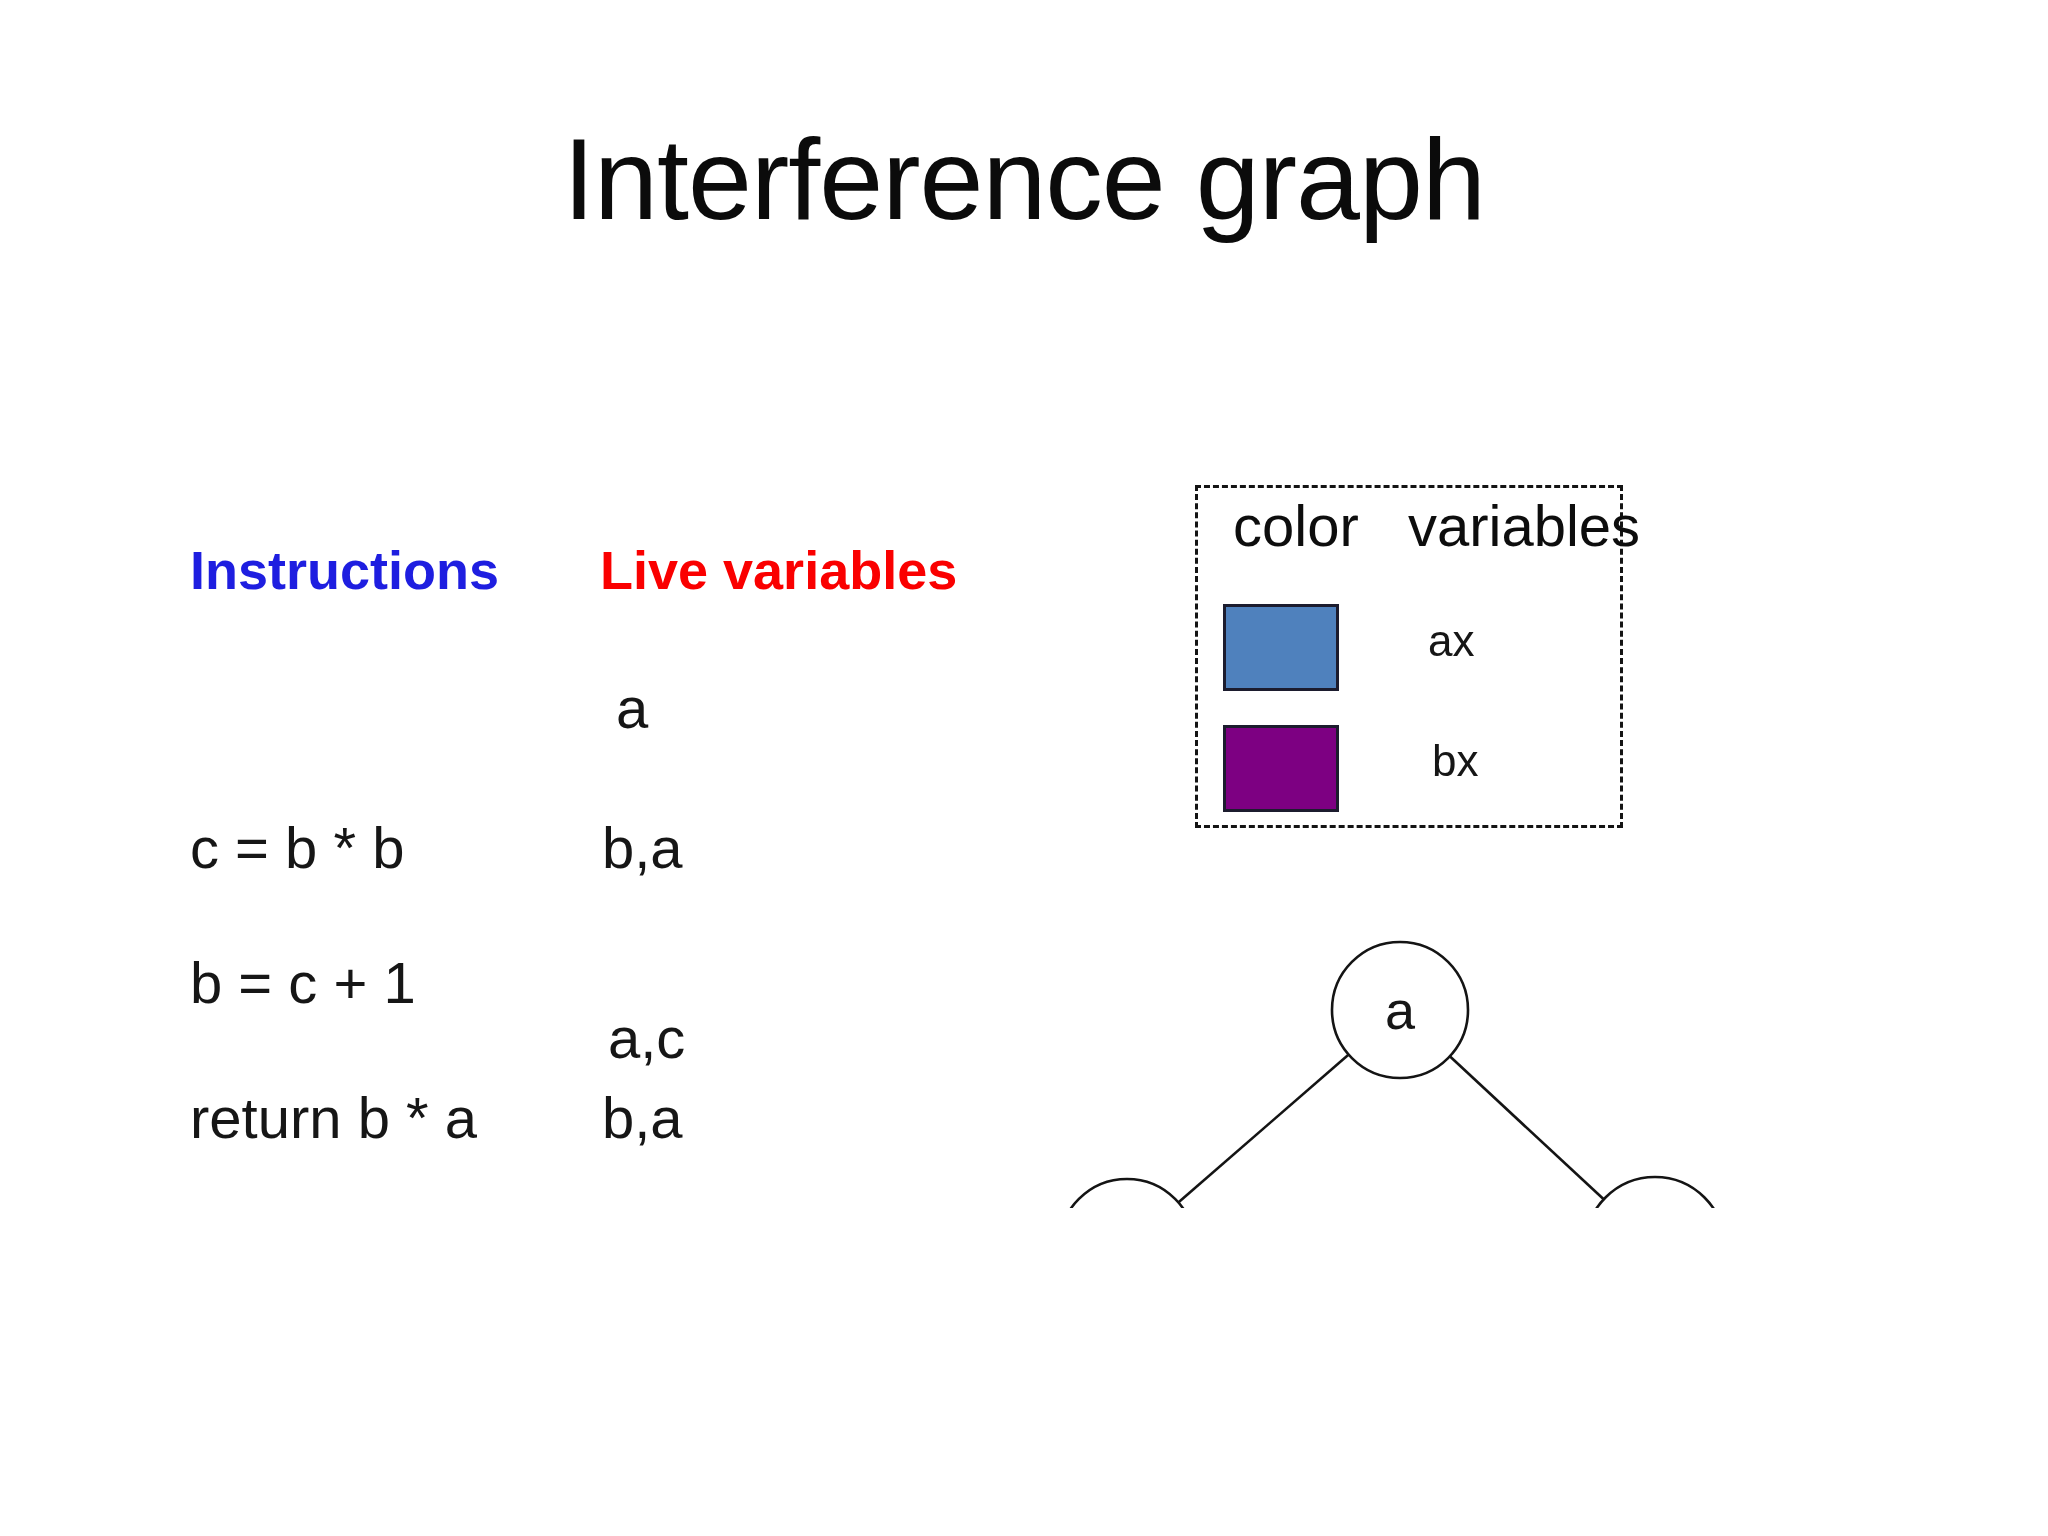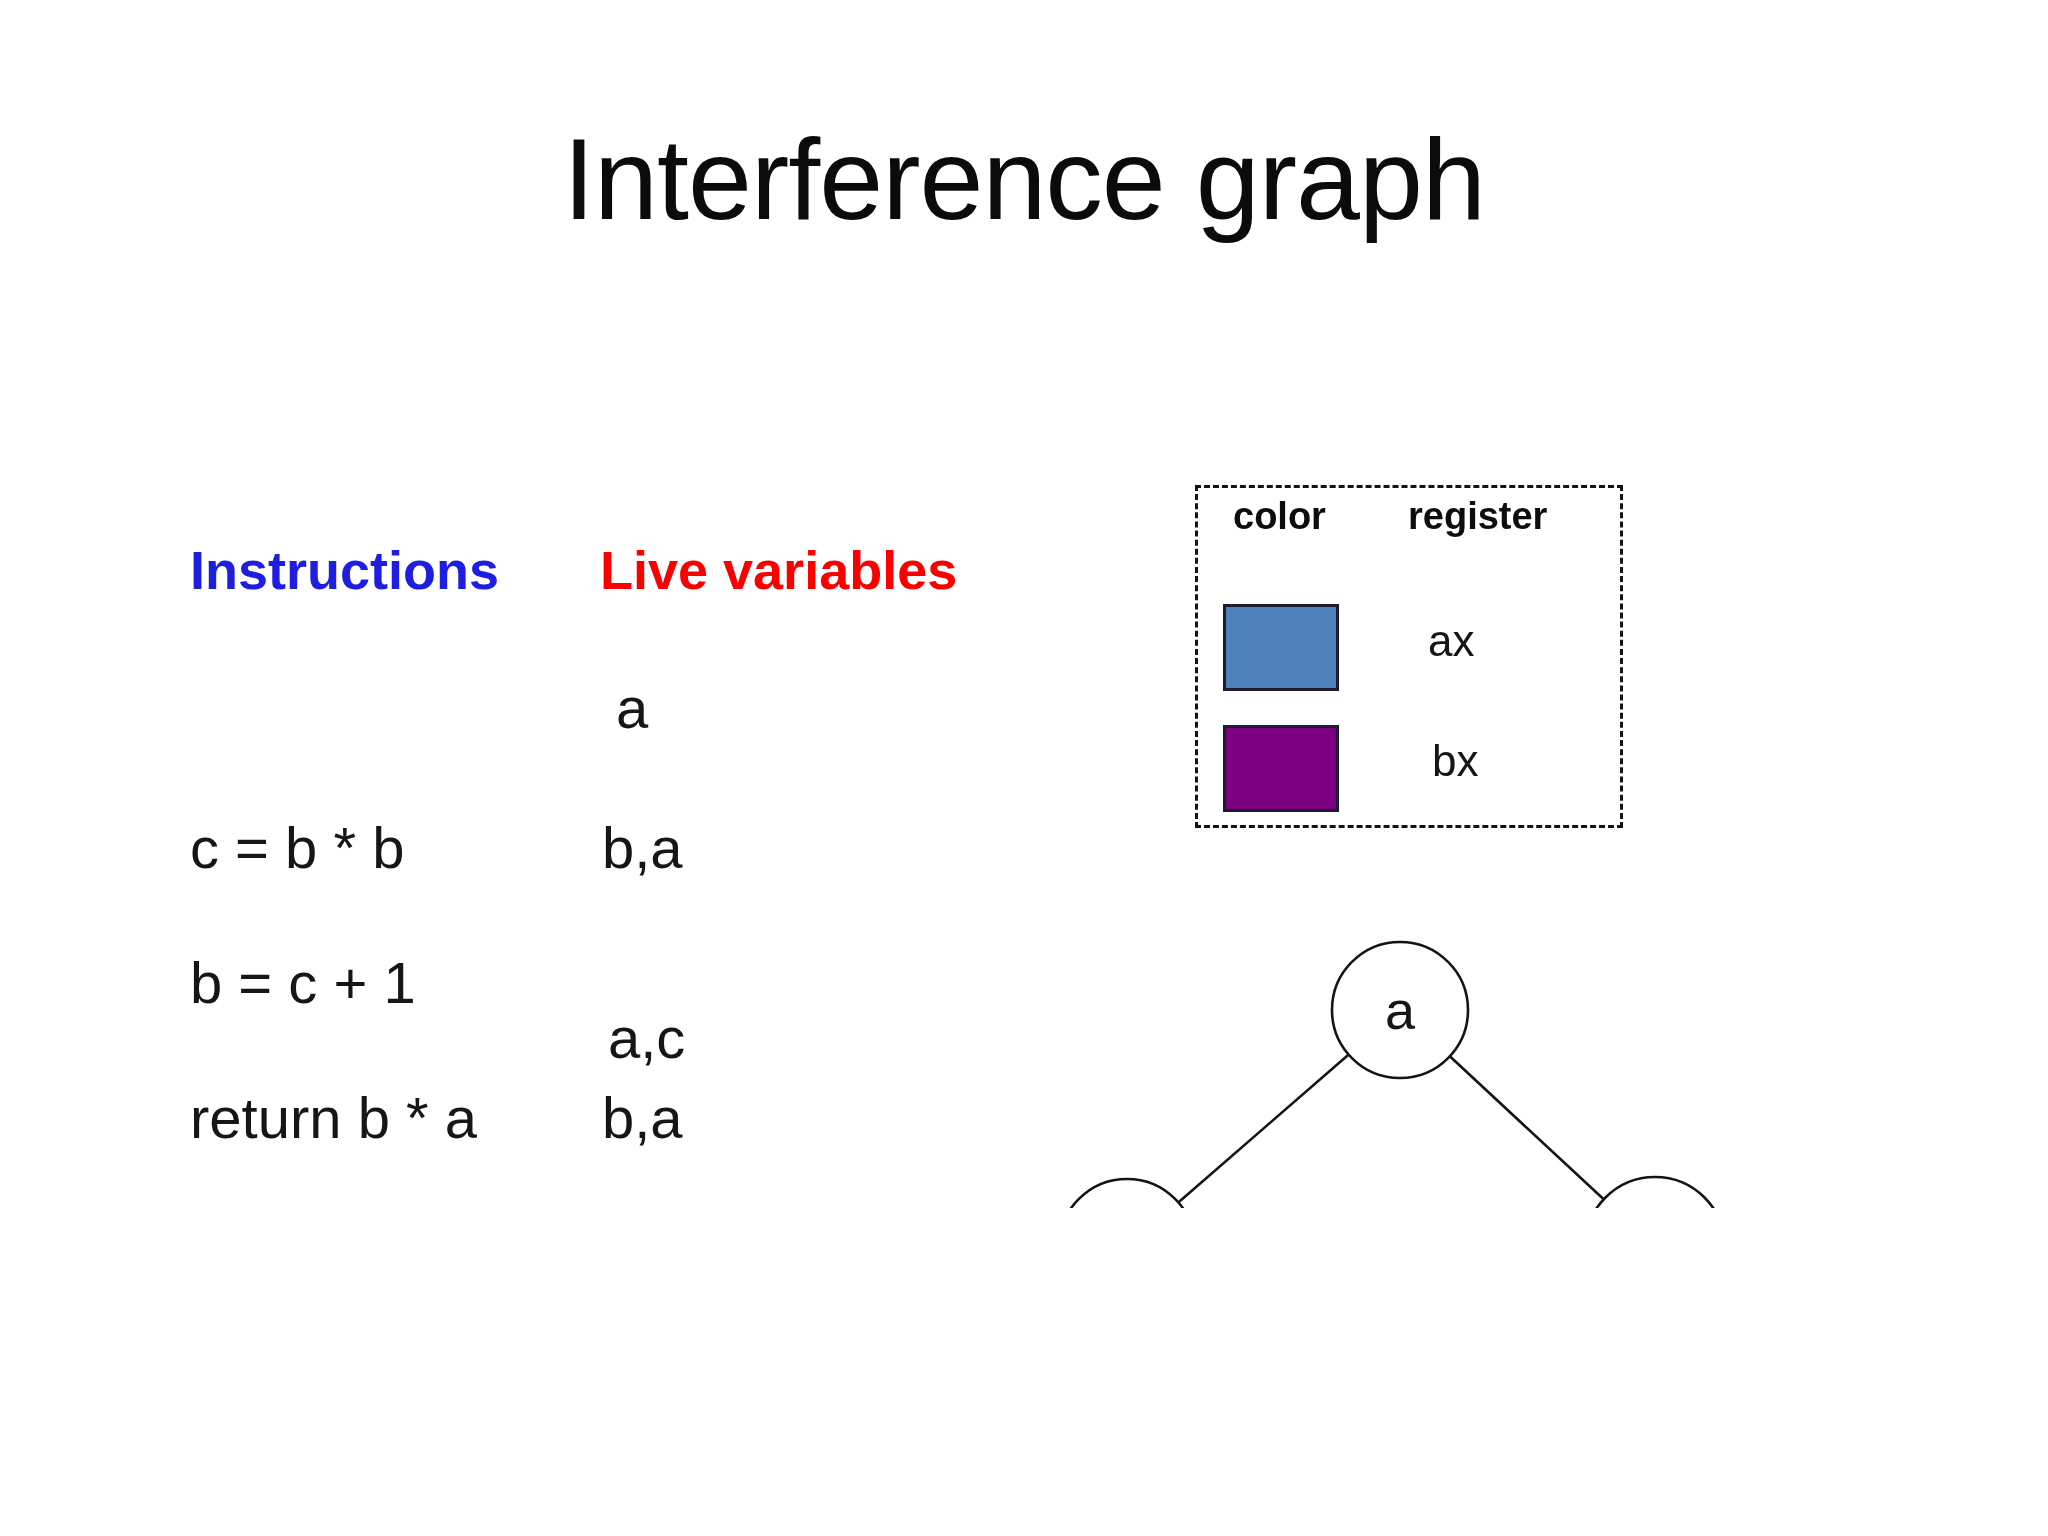--- a/index.html
+++ b/index.html
@@ -43,22 +43,22 @@
     position: absolute;
     left: 1195px;
     top: 485px;
     width: 422px;
     height: 337px;
     border: 3px dashed #141414;
     background: #ffffff;
   }
   .legend-header {
     position: absolute;
-    font-size: 38px;
-    font-weight: 700;
+    font-size: 58px;
+    font-weight: 400;
     line-height: 1.0;
     color: #0d0d0d;
     white-space: nowrap;
   }
   .swatch {
     position: absolute;
     width: 116px;
     height: 87px;
     border: 3px solid #1c1c2e;
     box-sizing: border-box;
@@ -110,21 +110,21 @@
   <div class="cell" style="left:602px; top:819px;">b,a</div>
 
   <div class="cell" style="left:190px; top:954px;">b = c + 1</div>
   <div class="cell" style="left:602px; top:1009px;margin-left:6px;">a,c</div>
 
   <div class="cell" style="left:190px; top:1089px;">return b * a</div>
   <div class="cell" style="left:602px; top:1089px;">b,a</div>
 
   <div class="legend-box">
     <div class="legend-header" style="left:35px; top:9px;">color</div>
-    <div class="legend-header" style="left:210px; top:9px;">register</div>
+    <div class="legend-header" style="left:210px; top:9px;">variables</div>
 
     <div class="swatch" style="left: 25px; top: 116px; background-color: rgb(79, 129, 189);"></div>
     <div class="legend-label" style="left:230px; top:131px;">ax</div>
 
     <div class="swatch" style="left: 25px; top: 237px; background-color: rgb(125, 0, 130);"></div>
     <div class="legend-label" style="left:234px; top:251px;">bx</div>
   </div>
 
   <svg class="graph-svg" viewBox="0 0 800 450">
     <line x1="348.7" y1="154.6" x2="178.3" y2="302.4"></line>

